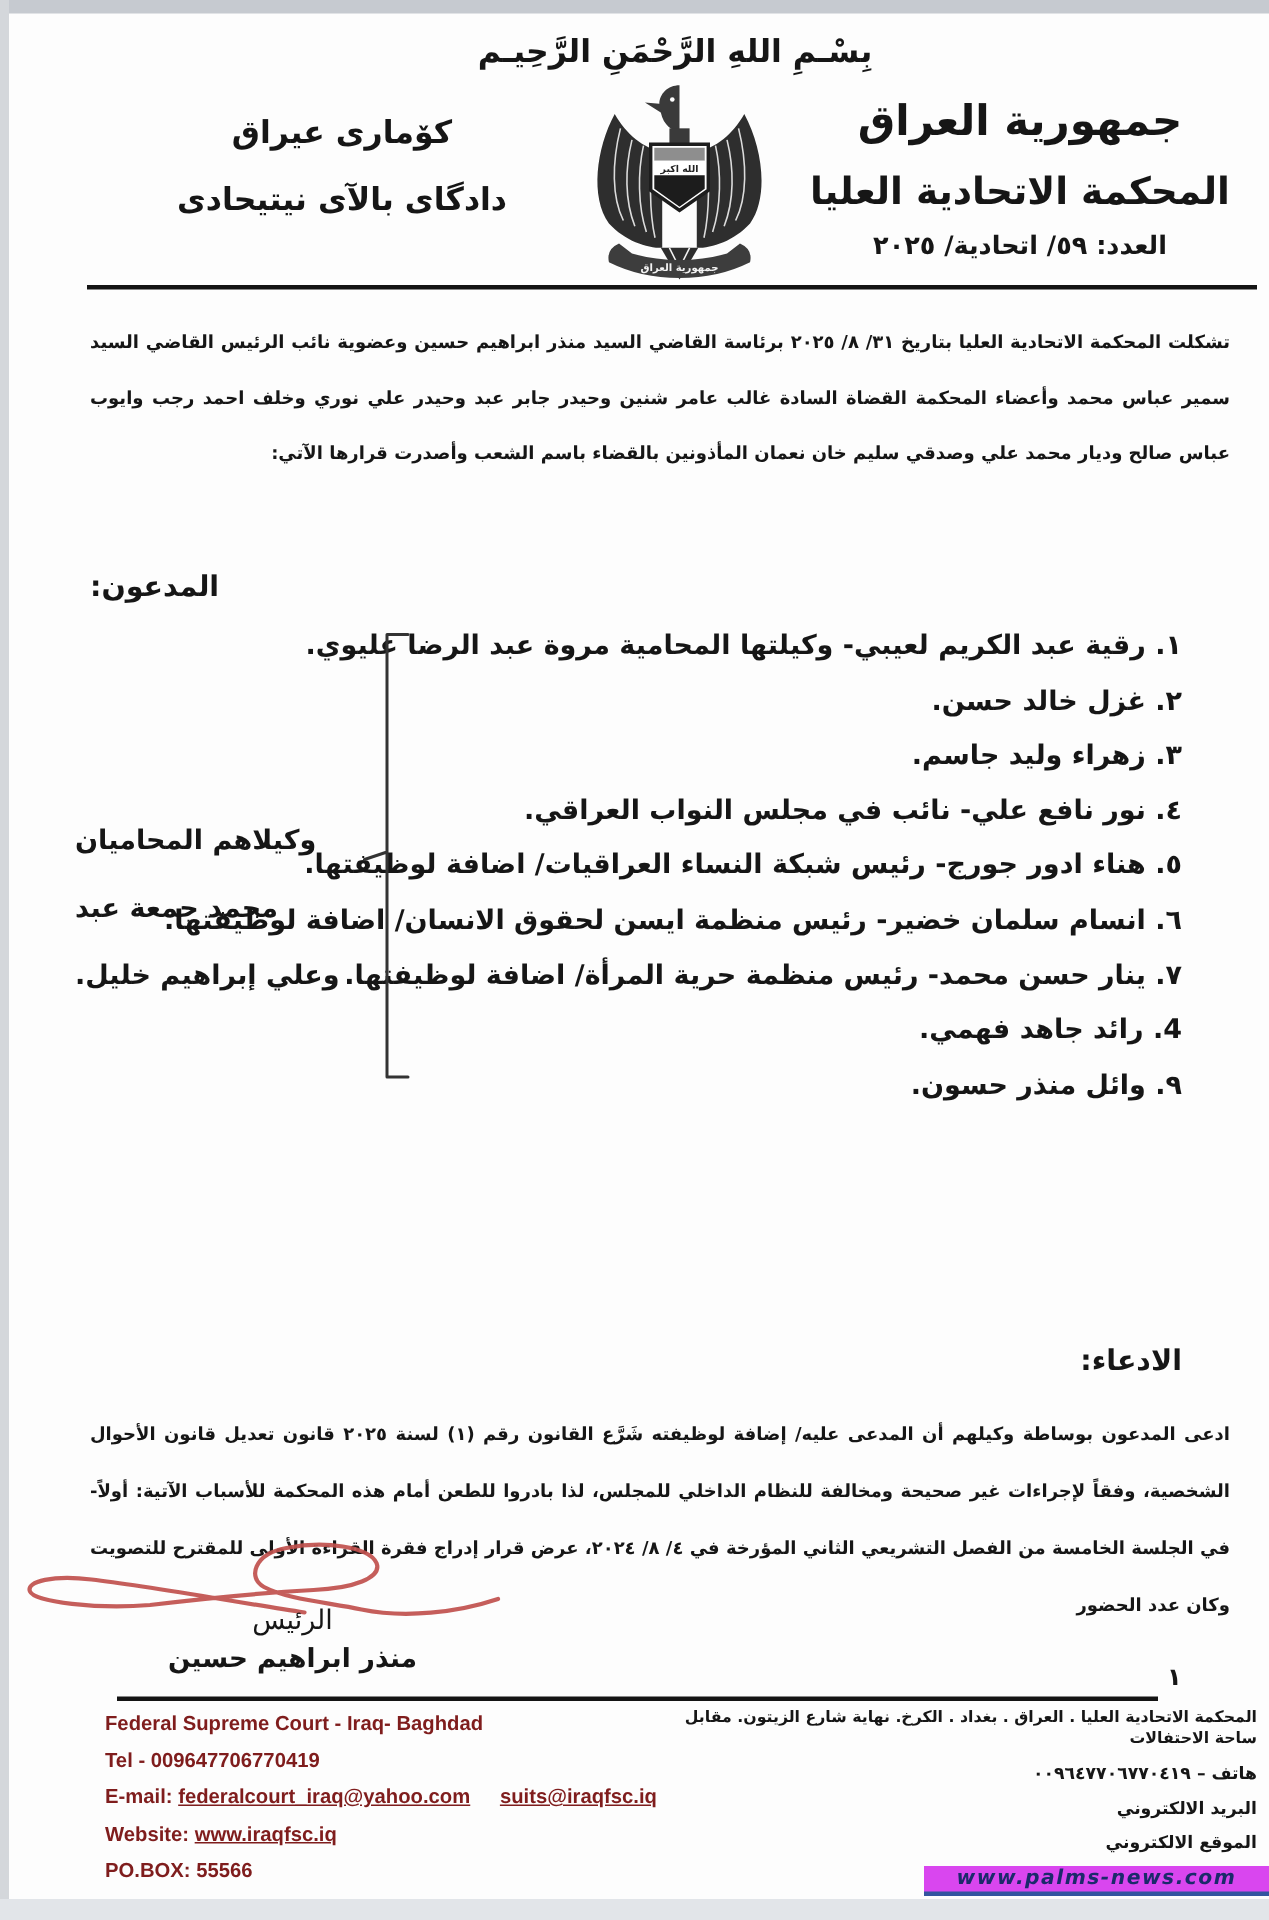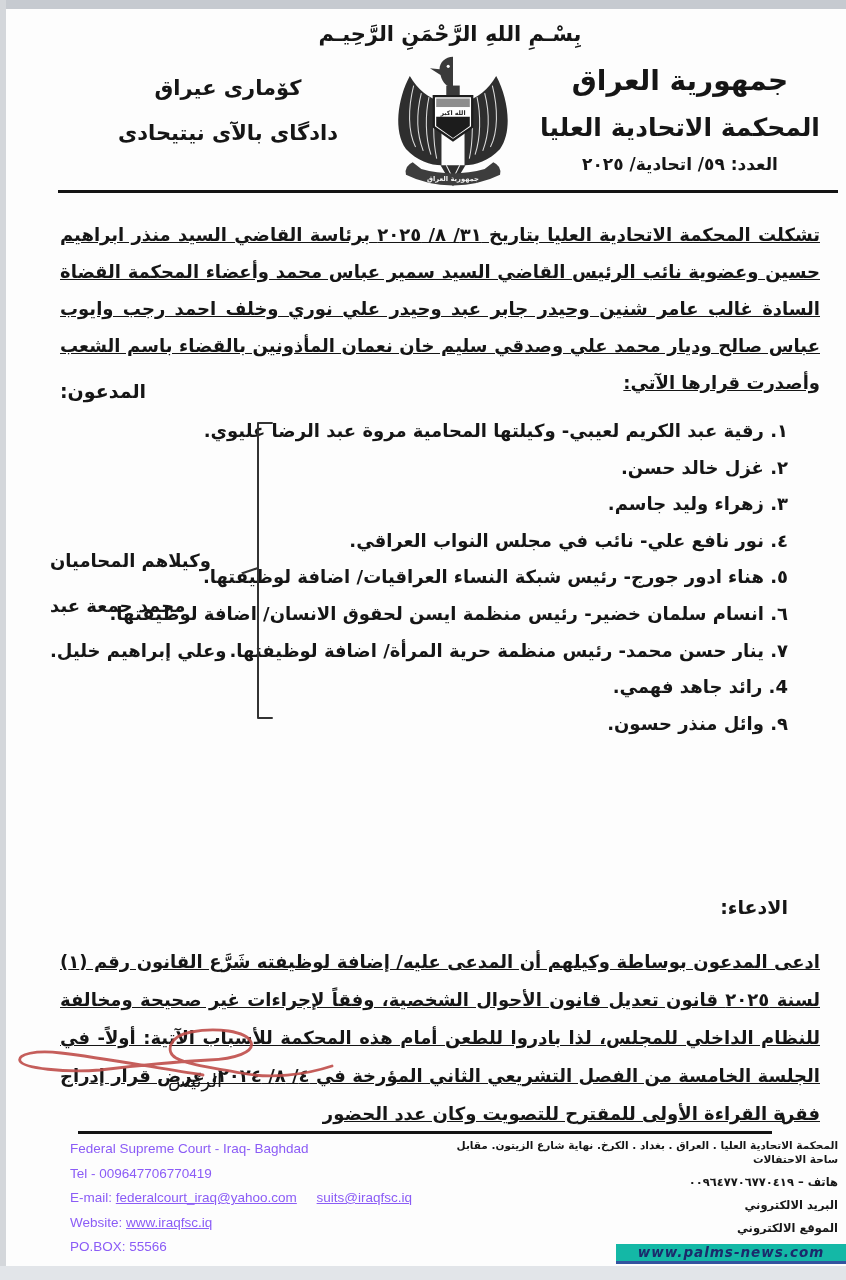--- a/index.html
+++ b/index.html
@@ -19,49 +19,49 @@
   .hr-country{font-size:28px;}
   .hr-court{font-size:25px;margin-top:16px;}
   .hr-ref{font-size:17px;margin-top:12px;font-weight:700;}
   .hdr-left{left:92px;top:76px;width:272px;text-align:center;font-weight:800;}
   .hl1{font-size:21px;}
   .hl2{font-size:21px;margin-top:21px;}
   .rule{background:#141414;}
   .rule-header{left:58px;top:190px;width:780px;height:3px;}
 
   
-  .para{left:60px;width:760px;font-size:18px;line-height:37px;font-weight:700;
-        text-align:justify;text-justify:inter-word;text-decoration:underline;}
+  .para{left:60px;width:760px;font-size:12px;line-height:37px;font-weight:700;
+        text-align:justify;text-justify:inter-word;}
   .intro{top:198px;}
   .sec-label{left:60px;width:728px;top:380px;font-size:19px;font-weight:800;text-align:left;}
   .plaintiffs{left:60px;width:728px;top:413px;font-size:18px;font-weight:700;text-align:right;}
   .plaintiffs .item{line-height:36.6px;height:36.6px;white-space:nowrap;}
   .bracket{left:232px;top:420px;}
   .agents{left:50px;top:538px;width:200px;text-align:left;font-size:18px;font-weight:800;line-height:45px;}
   .defendant{top:783px;line-height:38px;}
   .claim-label{top:896px;font-size:19px;font-weight:800;left:60px;width:728px;text-align:right;}
   .claim{top:925px;line-height:38px;}
 
   
   .sig-svg{left:5px;top:1016px;}
   .sig-title{left:120px;top:1070px;width:150px;text-align:center;font-size:18px;font-weight:400;}
   .sig-name{left:70px;top:1096px;width:250px;text-align:center;font-size:17.5px;font-weight:700;}
 
   
   .rule-footer{left:78px;top:1131px;width:694px;height:2.5px;}
   .page-num{left:778px;top:1108px;font-size:16px;font-weight:700;}
-  .footer-en{left:70px;top:1141px;font-family:"Liberation Sans",sans-serif;font-weight:400;
-             font-size:13.5px;color:#8b5cf6;}
+  .footer-en{left:70px;top:1141px;font-family:"Liberation Sans",sans-serif;font-weight:700;
+             font-size:13.5px;color:#7f1d1d;}
   .footer-en .row{margin-bottom:9.5px;line-height:15px;}
   .footer-en .u{text-decoration:underline;}
   .footer-en .gap{display:inline-block;width:16px;}
   .footer-ar{right:8px;top:1138px;width:390px;text-align:right;font-weight:700;}
   .fa-address{font-size:10.5px;line-height:14px;}
   .fa-row{font-size:11.5px;margin-top:9px;line-height:14px;}
-  .palms{right:0;top:1244px;width:230px;height:17px;background:#14b8a6;
+  .palms{right:0;top:1244px;width:230px;height:17px;background:#d946ef;
          border-bottom:3px solid #33549f;color:#1b2a6b;
          font-family:"DejaVu Sans",sans-serif;font-style:italic;font-weight:800;
          font-size:13.5px;text-align:center;letter-spacing:1px;line-height:17px;}
 </style>
 </head>
 <body>
 
 <div class="photo">
   <div class="edge edge-top"></div>
   <div class="edge edge-left"></div>
@@ -149,20 +149,21 @@
 
   <p class="abs ar para claim">ادعى المدعون بوساطة وكيلهم أن المدعى عليه/ إضافة لوظيفته شَرَّع القانون رقم (١) لسنة ٢٠٢٥ قانون تعديل قانون الأحوال الشخصية، وفقاً لإجراءات غير صحيحة ومخالفة للنظام الداخلي للمجلس، لذا بادروا للطعن أمام هذه المحكمة للأسباب الآتية: أولاً- في الجلسة الخامسة من الفصل التشريعي الثاني المؤرخة في ٤/ ٨/ ٢٠٢٤، عرض قرار إدراج فقرة القراءة الأولى للمقترح للتصويت وكان عدد الحضور</p>
 
   <svg class="abs sig-svg" width="350" height="75" viewBox="0 0 350 75">
     <path d="M327,50 C300,59 265,63 236,57 C211,52 186,50 171,42 C160,36 164,20 186,16
              C211,11 241,15 246,26 C250,36 230,43 204,44 C168,46 120,51 95,54
              C60,57 18,52 15,45 C12,38 31,34 56,37 C92,41 152,52 198,59" fill="none" stroke="#c0504d" stroke-width="2.8" stroke-linecap="round" opacity="0.92"></path>
   </svg>
 
   <div class="abs ar sig-title">الرئيس</div>
+  <div class="abs ar sig-name">منذر ابراهيم حسين</div>
 
   <div class="abs rule rule-footer"></div>
   <div class="abs ar page-num">١</div>
 
   <div class="abs footer-en">
     <div class="row">Federal Supreme Court - Iraq- Baghdad</div>
     <div class="row">Tel - 009647706770419</div>
     <div class="row">
       <span>E-mail:</span>
       <span class="u">federalcourt_iraq@yahoo.com</span><span class="gap"></span>

